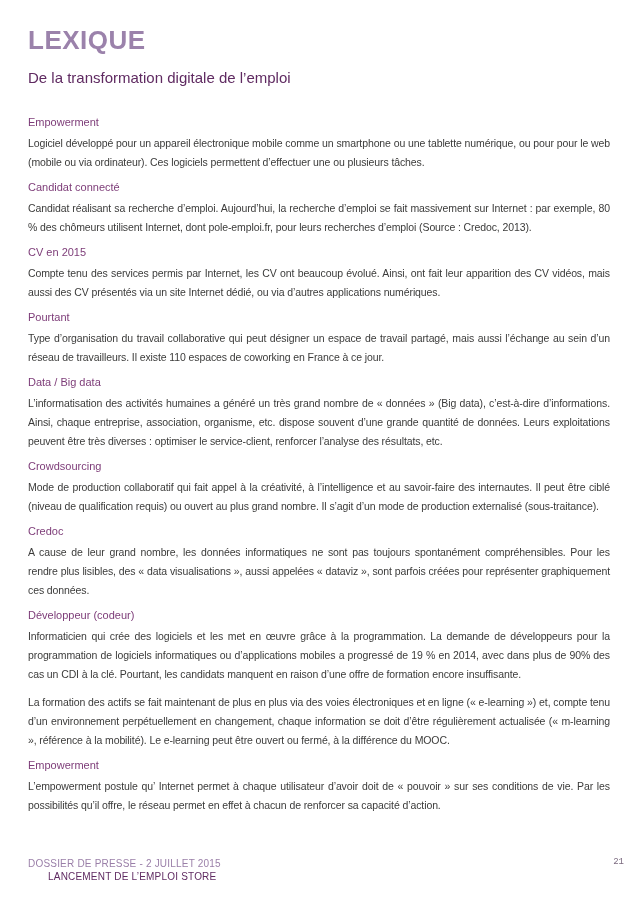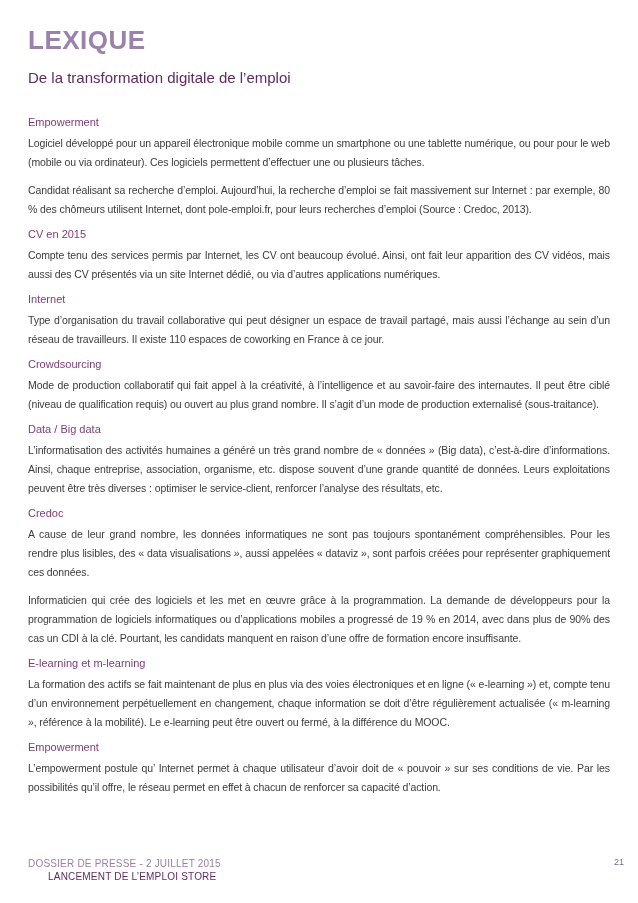--- a/index.html
+++ b/index.html
@@ -68,65 +68,67 @@
   }
   .footer-line2 {
     font-size: 10px;
     color: #5f2a61;
     letter-spacing: 0.2px;
     padding-left: 20px;
   }
   .page-number {
     font-size: 9px;
     color: #7c6b80;
+    font-family: Liberation Mono, monospace;
   }
 </style>
 </head>
 <body>
 
 <div class="page">
 
   <header class="doc-header">
     <h1 class="doc-title">LEXIQUE</h1>
     <h2 class="doc-subtitle">De la transformation digitale de l’emploi</h2>
   </header>
 
   <main>
     <section class="entry">
       <h3 class="entry-term">Empowerment</h3>
       <p class="entry-def">Logiciel développé pour un appareil électronique mobile comme un smartphone ou une tablette numérique, ou pour pour le web (mobile ou via ordinateur). Ces logiciels permettent d’effectuer une ou plusieurs tâches.</p>
     </section>
     <section class="entry">
+      <h3 class="entry-term">Candidat connecté</h3>
       <p class="entry-def">Candidat réalisant sa recherche d’emploi. Aujourd’hui, la recherche d’emploi se fait massivement sur Internet : par exemple, 80 % des chômeurs utilisent Internet, dont pole-emploi.fr, pour leurs recherches d’emploi (Source : Credoc, 2013).</p>
     </section>
     <section class="entry">
       <h3 class="entry-term">CV en 2015</h3>
       <p class="entry-def">Compte tenu des services permis par Internet, les CV ont beaucoup évolué. Ainsi, ont fait leur apparition des CV vidéos, mais aussi des CV présentés via un site Internet dédié, ou via d’autres applications numériques.</p>
     </section>
     <section class="entry">
-      <h3 class="entry-term">Internet</h3>
+      <h3 class="entry-term">Pourtant</h3>
       <p class="entry-def">Type d’organisation du travail collaborative qui peut désigner un espace de travail partagé, mais aussi l’échange au sein d’un réseau de travailleurs. Il existe 110 espaces de coworking en France à ce jour.</p>
+    </section>
+    <section class="entry">
+      <h3 class="entry-term">Data / Big data</h3>
+      <p class="entry-def">L’informatisation des activités humaines a généré un très grand nombre de « données » (Big data), c’est-à-dire d’informations. Ainsi, chaque entreprise, association, organisme, etc. dispose souvent d’une grande quantité de données. Leurs exploitations peuvent être très diverses : optimiser le service-client, renforcer l’analyse des résultats, etc.</p>
     </section>
     <section class="entry">
       <h3 class="entry-term">Crowdsourcing</h3>
       <p class="entry-def">Mode de production collaboratif qui fait appel à la créativité, à l’intelligence et au savoir-faire des internautes. Il peut être ciblé (niveau de qualification requis) ou ouvert au plus grand nombre. Il s’agit d’un mode de production externalisé (sous-traitance).</p>
     </section>
     <section class="entry">
-      <h3 class="entry-term">Data / Big data</h3>
-      <p class="entry-def">L’informatisation des activités humaines a généré un très grand nombre de « données » (Big data), c’est-à-dire d’informations. Ainsi, chaque entreprise, association, organisme, etc. dispose souvent d’une grande quantité de données. Leurs exploitations peuvent être très diverses : optimiser le service-client, renforcer l’analyse des résultats, etc.</p>
-    </section>
-    <section class="entry">
       <h3 class="entry-term">Credoc</h3>
       <p class="entry-def">A cause de leur grand nombre, les données informatiques ne sont pas toujours spontanément compréhensibles. Pour les rendre plus lisibles, des « data visualisations », aussi appelées « dataviz », sont parfois créées pour représenter graphiquement ces données.</p>
     </section>
     <section class="entry">
+      <h3 class="entry-term">Développeur (codeur)</h3>
       <p class="entry-def">Informaticien qui crée des logiciels et les met en œuvre grâce à la programmation. La demande de développeurs pour la programmation de logiciels informatiques ou d’applications mobiles a progressé de 19 % en 2014, avec dans plus de 90% des cas un CDI à la clé. Pourtant, les candidats manquent en raison d’une offre de formation encore insuffisante.</p>
     </section>
     <section class="entry">
-      <h3 class="entry-term">E-learning et m-learning</h3>
       <p class="entry-def">La formation des actifs se fait maintenant de plus en plus via des voies électroniques et en ligne (« e-learning ») et, compte tenu d’un environnement perpétuellement en changement, chaque information se doit d’être régulièrement actualisée (« m-learning », référence à la mobilité). Le e-learning peut être ouvert ou fermé, à la différence du MOOC.</p>
     </section>
     <section class="entry">
       <h3 class="entry-term">Empowerment</h3>
       <p class="entry-def">L’empowerment postule qu’ Internet permet à chaque utilisateur d’avoir doit de « pouvoir » sur ses conditions de vie. Par les possibilités qu’il offre, le réseau permet en effet à chacun de renforcer sa capacité d’action.</p>
     </section>
   </main>
 
   <footer class="doc-footer">
     <div class="footer-lines">

